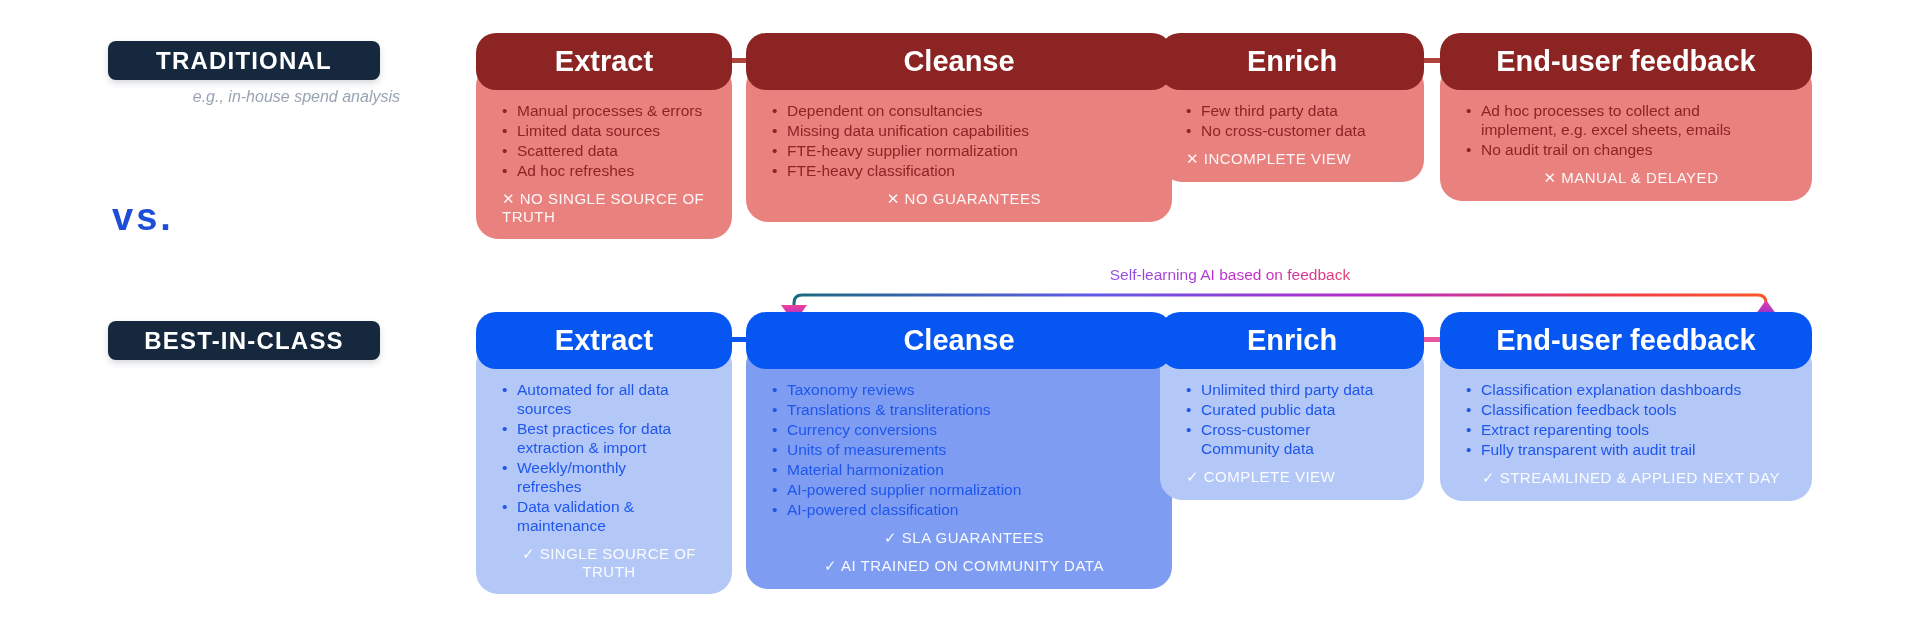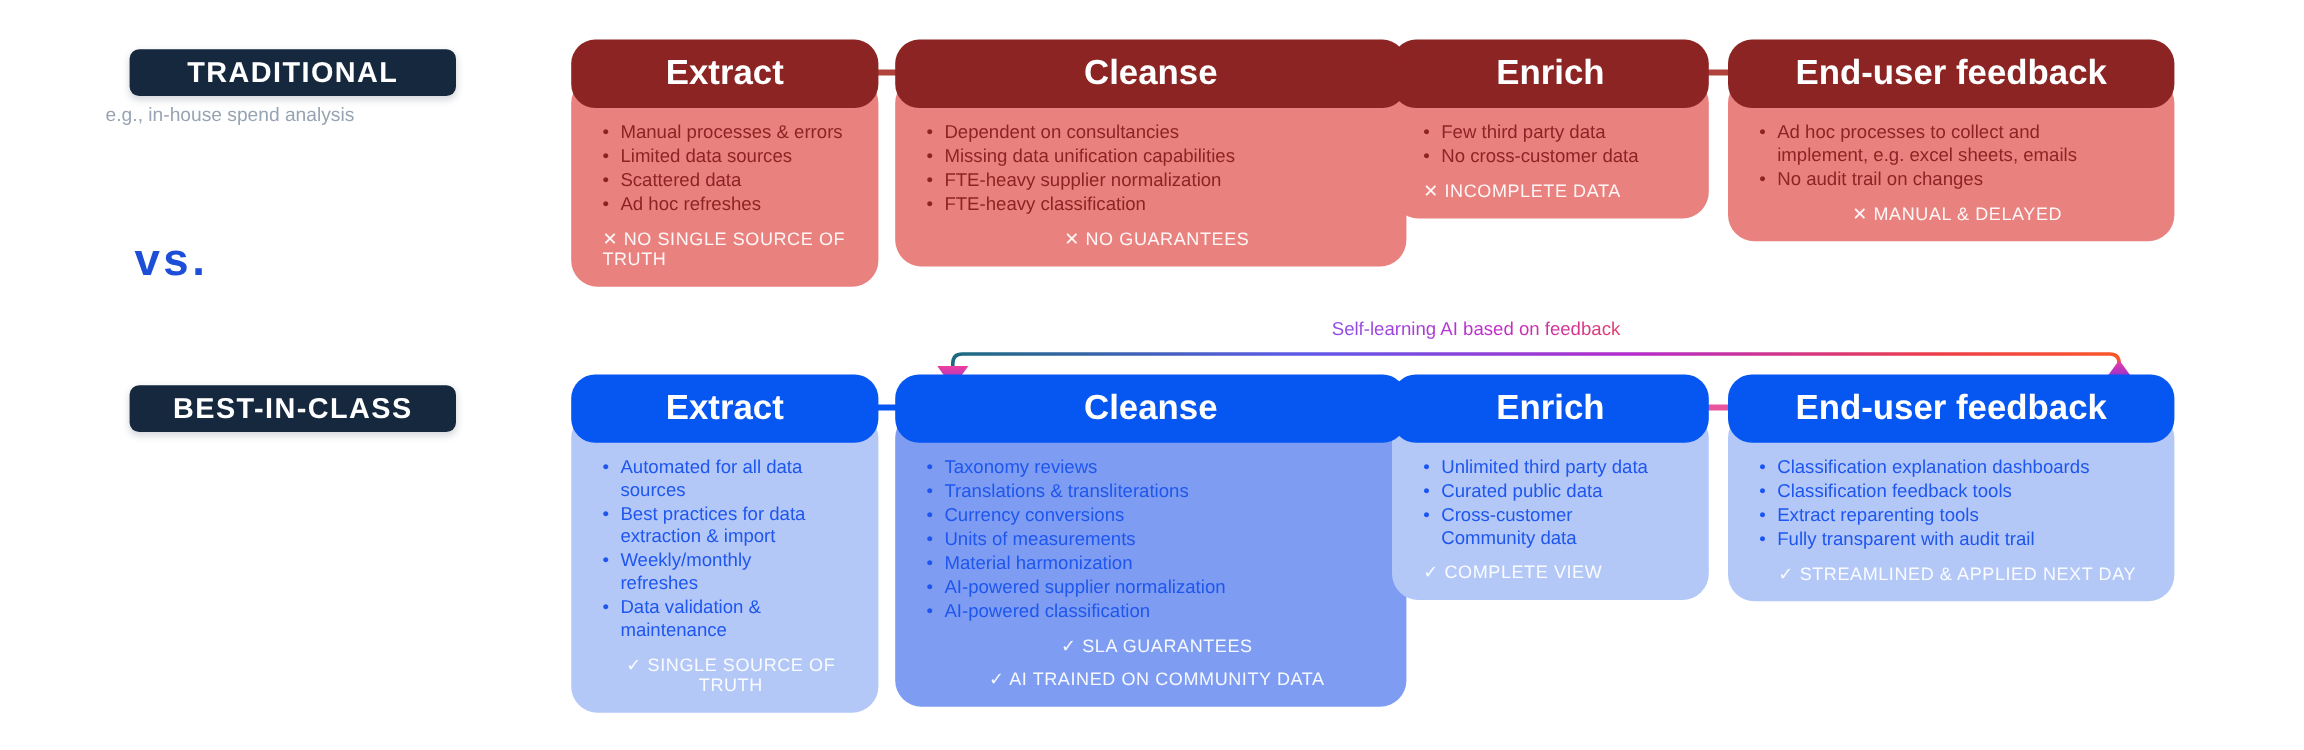--- a/index.html
+++ b/index.html
@@ -7,22 +7,22 @@
               font-family:"Liberation Sans", sans-serif; }
   .stage { position:relative; width:1920px; height:625px; background:#ffffff; }
 
   
   .pill { position:absolute; left:108px; width:272px; height:39px; background:#15283E;
           border-radius:8px; display:flex; align-items:center; justify-content:center;
           color:#ffffff; font-weight:bold; font-size:24px; letter-spacing:1.2px;
           box-shadow:0 3px 6px rgba(20,40,62,0.18); }
   .pill.trad { top:41px; }
   .pill.best { top:321px; }
-  .pill-sub { position:absolute; left:88px; width:312px; text-align:left;
-              color:#98A4B3; font-size:16px; }
+  .pill-sub { position:absolute; left:88px; width:312px; text-align:right;
+              color:#98A4B3; font-size:16px;font-style:italic; }
   .pill-sub.trad { top:88px; }
   .pill-sub.best { top:368px; }
   .vs { position:absolute; left:112px; top:196px; font-size:38px; font-weight:bold;
         color:#1d4ed8; letter-spacing:3px; }
 
   
   .card { position:absolute; border-radius:22px; }
   .row-trad { top:33px; }
   .row-best { top:312px; }
   .col1 { left:428px;  width:304px;padding-left:48px; }
@@ -110,21 +110,21 @@
   </div>
 
   <div class="card red row-trad col3">
     <div class="card-header">Enrich</div>
     <div class="card-body">
       <div class="bullets">
           <div class="bullet">Few third party data</div>
           <div class="bullet">No cross-customer data</div>
         </div>
       <div class="footers align-left">
-          <div class="footer-line">✕ INCOMPLETE DATA</div>
+          <div class="footer-line">✕ INCOMPLETE VIEW</div>
         </div>
     </div>
   </div>
 
   <div class="card red row-trad col4 tight-right">
     <div class="card-header">End-user feedback</div>
     <div class="card-body">
       <div class="bullets">
           <div class="bullet">Ad hoc processes to collect and implement, e.g. excel sheets, emails</div>
           <div class="bullet">No audit trail on changes</div>

